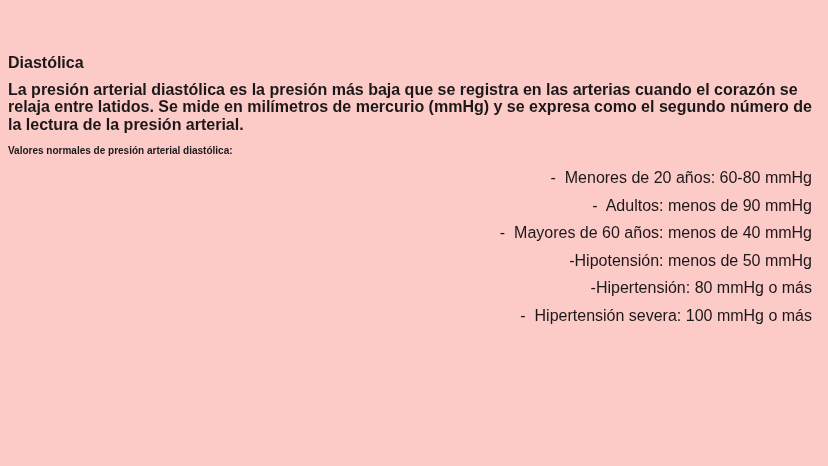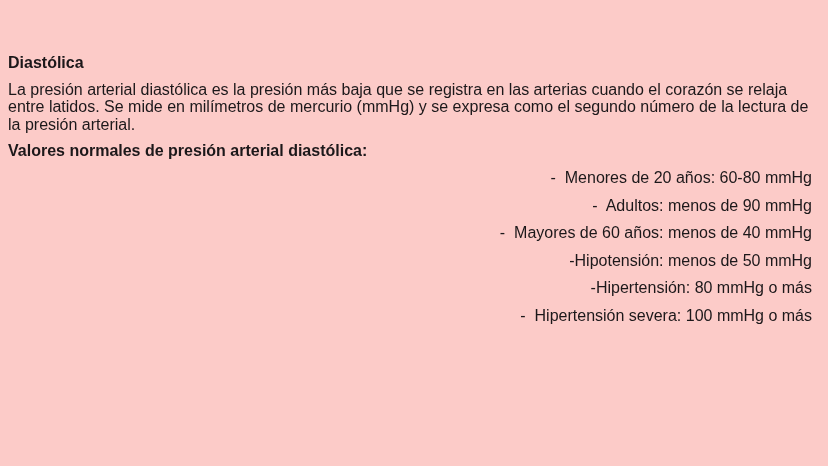--- a/index.html
+++ b/index.html
@@ -25,23 +25,24 @@
   }
   .title {
     font-size: 16px;
     font-weight: 700;
     line-height: 18px;
     margin: 0;
   }
   .para {
     margin: 8.5px 0 0 0;
     line-height: 17.8px;
+    font-weight: bold;
   }
   .subheading {
-    font-size: 16px;
+    font-size: 10px;
     font-weight: 700;
     line-height: 18px;
     margin: 8px 0 0 0;
   }
   .subheading.second {
     margin-top: 9.5px;
   }
   .item {
     line-height: 18px;
     margin: 9.5px 0 0 0;

